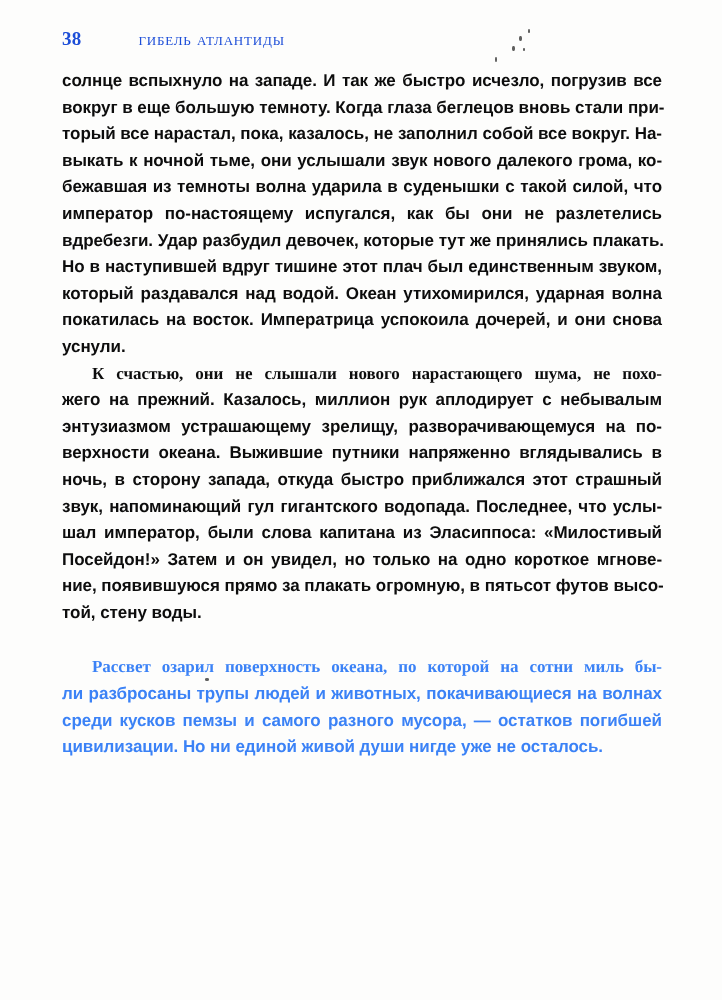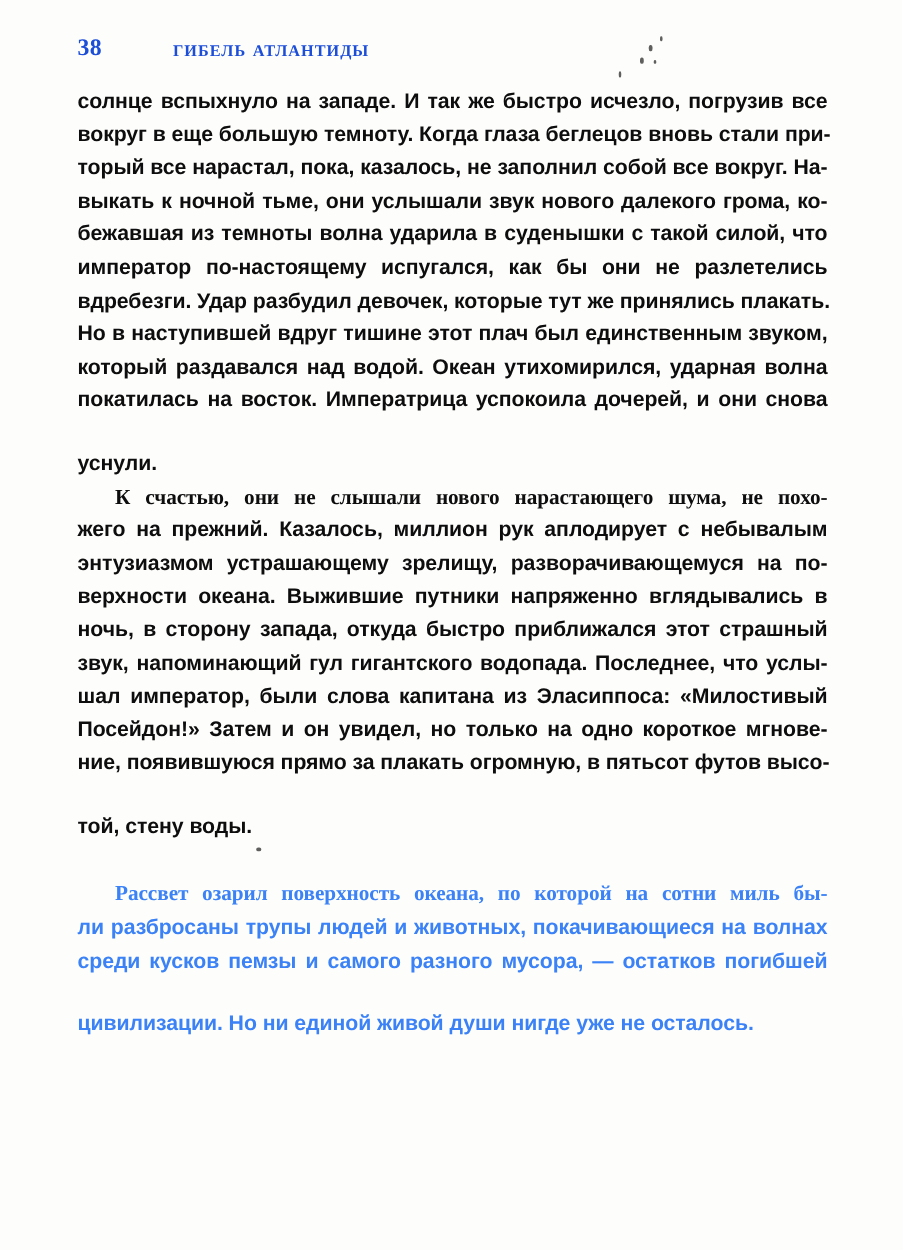--- a/index.html
+++ b/index.html
@@ -36,21 +36,21 @@
     gap: 36px;
   }
   #runhead .folio {
     font-size: 19px;
     font-weight: 700;
     letter-spacing: 0.2px;
   }
   #runhead .booktitle {
     margin-left: 21px;
     font-size: 18px;
-    font-weight: 700;
+    font-weight: 400;
     font-variant: small-caps;
     text-transform: lowercase;
     letter-spacing: 0.8px;
   }
 
   
   #textblock {
     position: absolute;
     left: 62px;
     top: 68px;
@@ -70,21 +70,20 @@
   .ln {
     display: block;
     text-align: justify;
     text-align-last: justify;
     white-space: nowrap;
   }
   
   .ln.last {
     text-align: center;
     text-align-last: left;
-    margin-top: 24px;
   }
   
   .ln.indent {
     text-indent: 0;
     font-family: Liberation Serif, serif;
   }
   .ln.indent::before {
     content: "";
     display: inline-block;
     width: 30px;

